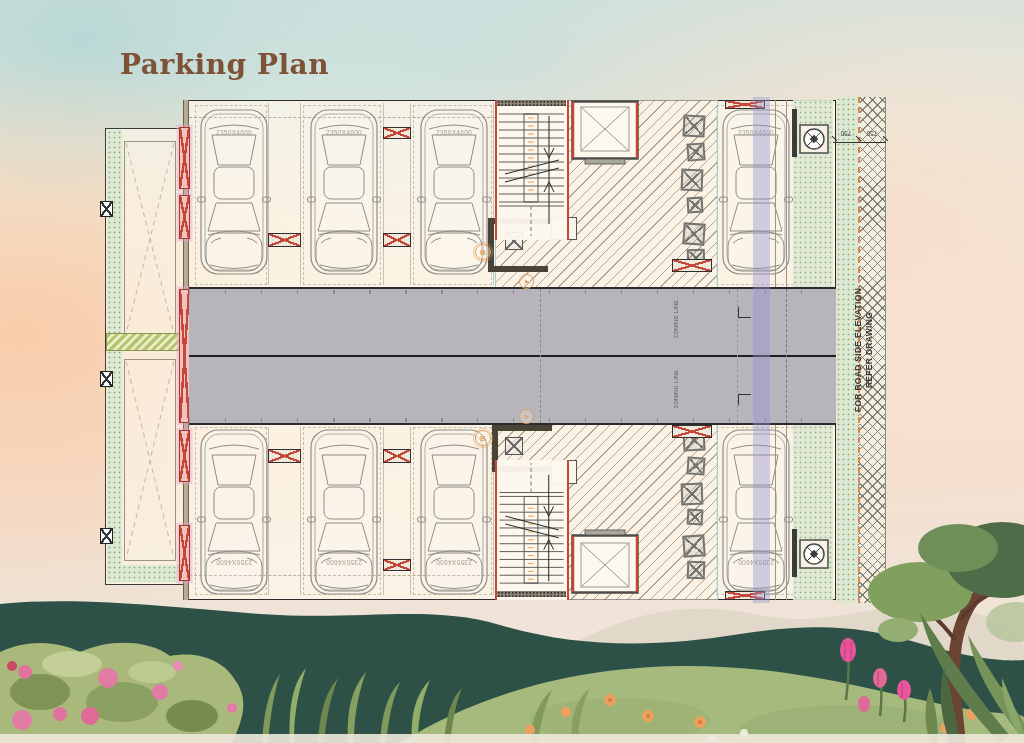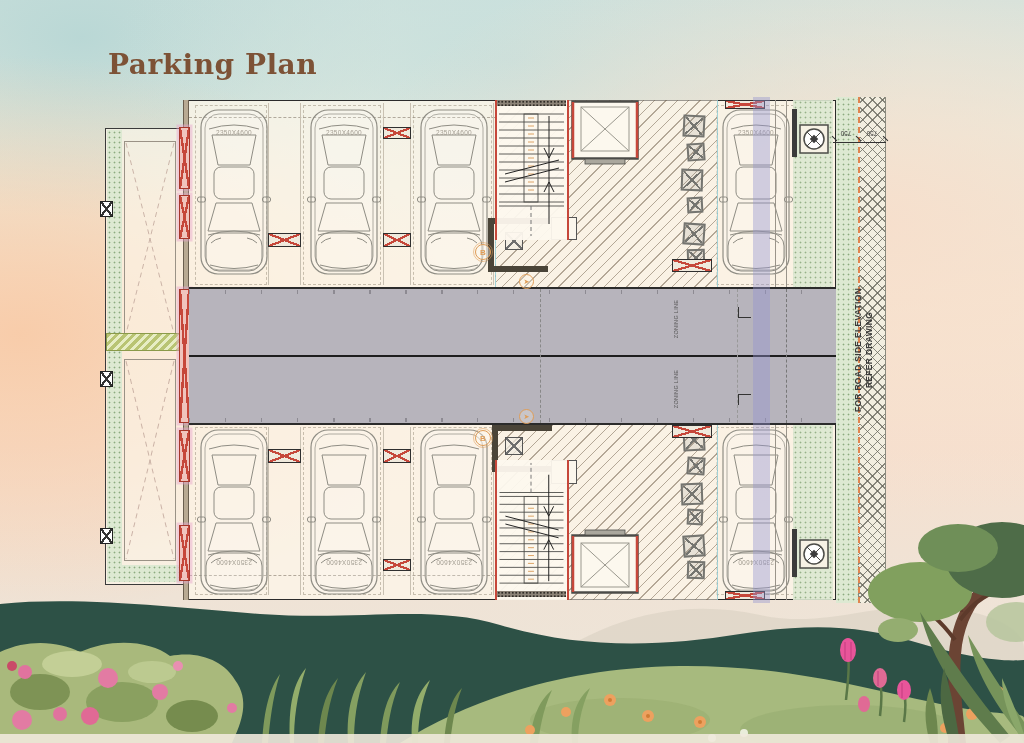--- a/index.html
+++ b/index.html
@@ -6,21 +6,21 @@
   #canvas{position:relative;width:1024px;height:743px;overflow:hidden;
     font-family:"Liberation Sans","DejaVu Sans",sans-serif;}
   .sky{position:absolute;inset:0;
     background:
       radial-gradient(900px 500px at 85% 30%, rgba(247,222,203,.9), transparent 60%),
       radial-gradient(700px 450px at 2% 45%, rgba(248,203,168,.95), transparent 62%),
       radial-gradient(620px 300px at 50% 8%, rgba(198,223,220,.9), transparent 65%),
       radial-gradient(520px 300px at 8% 5%, rgba(184,215,213,.95), transparent 60%),
       linear-gradient(180deg,#d2e3de 0%,#e8ecdf 18%,#f6e7d4 40%,#f6e0cf 60%,#efe3d6 80%,#ece6d9 100%);}
   .layer{position:absolute;inset:0;pointer-events:none;}
-  .title{position:absolute;left:108px;top:48px;z-index:50;margin:0;
+  .title{position:absolute;left:120px;top:48px;z-index:50;margin:0;
     font-family:"DejaVu Serif","Liberation Serif",serif;font-weight:600;
     font-size:28px;letter-spacing:.5px;color:#7d5236;}
   #plan{position:absolute;left:105px;top:97px;width:782px;height:506px;z-index:10;}
   #plan > div{position:absolute;}
   .abs{position:absolute;}
   .gdots{background-color:#dde9d2;background-image:radial-gradient(circle,#8cab7f .8px,transparent 1.1px);background-size:5px 5px;}
   .chevron{background-color:#f2eee0;
     background-image:repeating-linear-gradient(45deg,rgba(100,100,90,.75) 0 1px,transparent 1px 7px),
                      repeating-linear-gradient(-45deg,rgba(100,100,90,.75) 0 1px,transparent 1px 7px);}
   .hatch45{background-color:rgba(250,243,229,.55);

